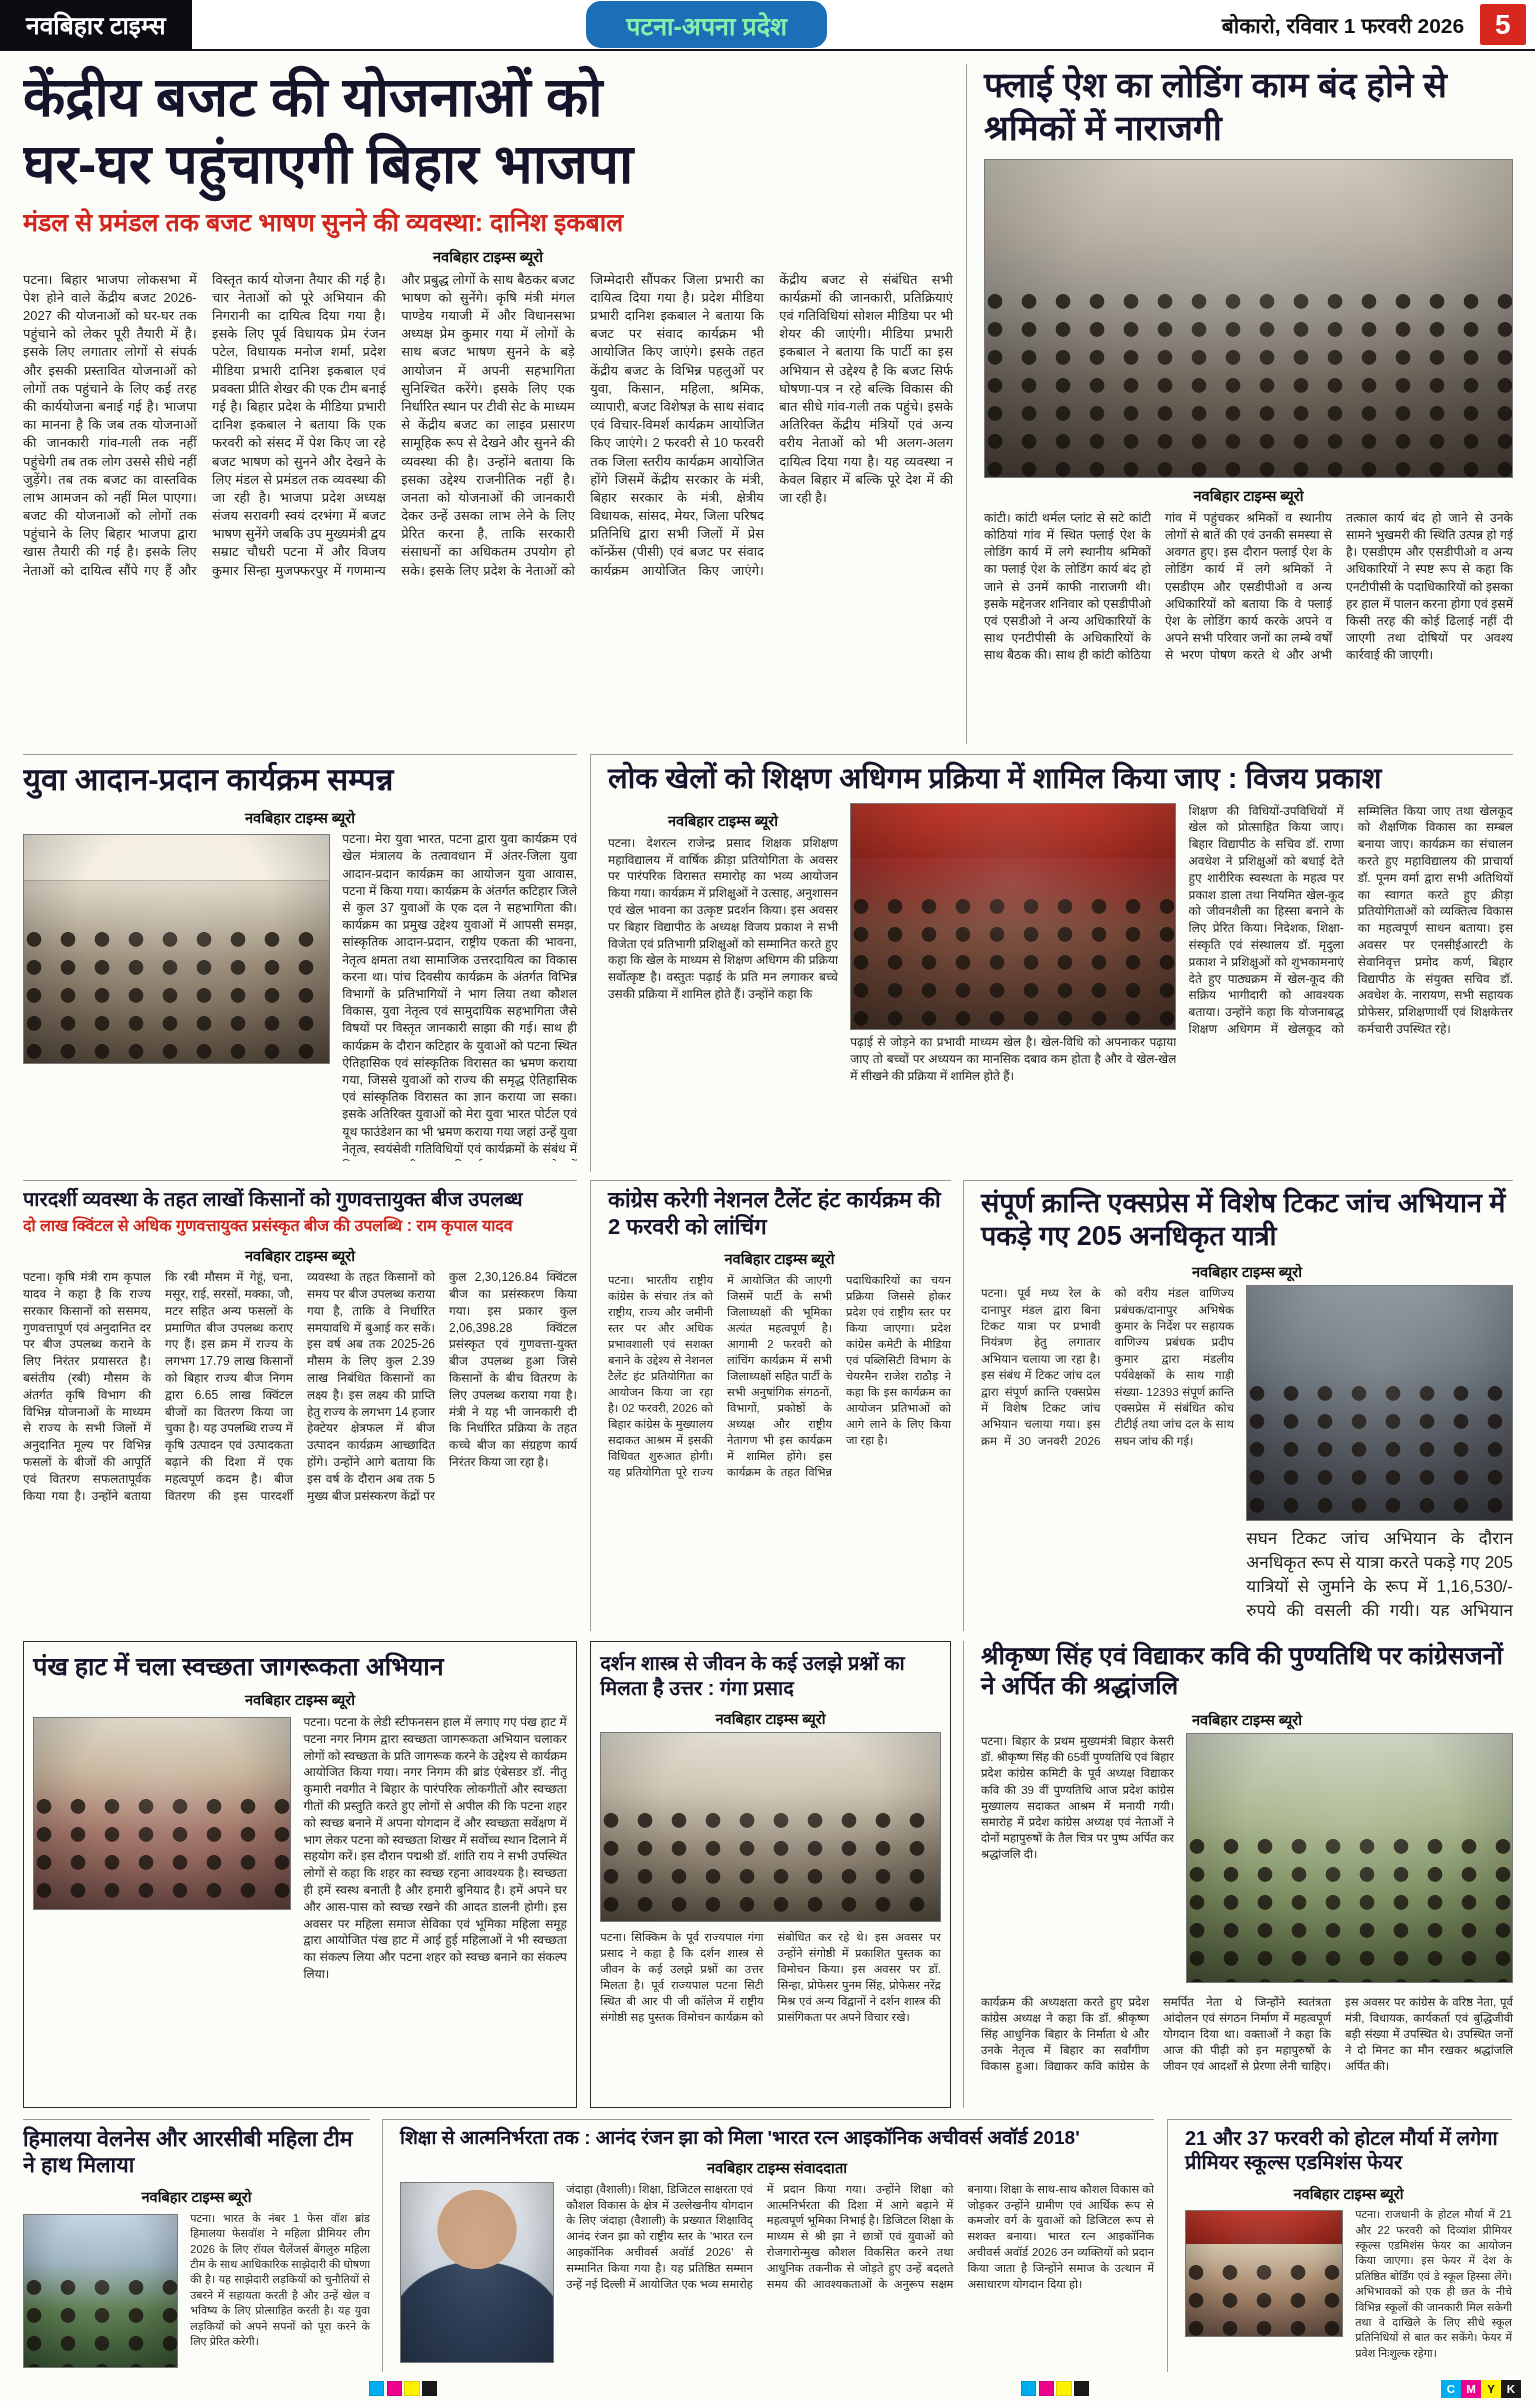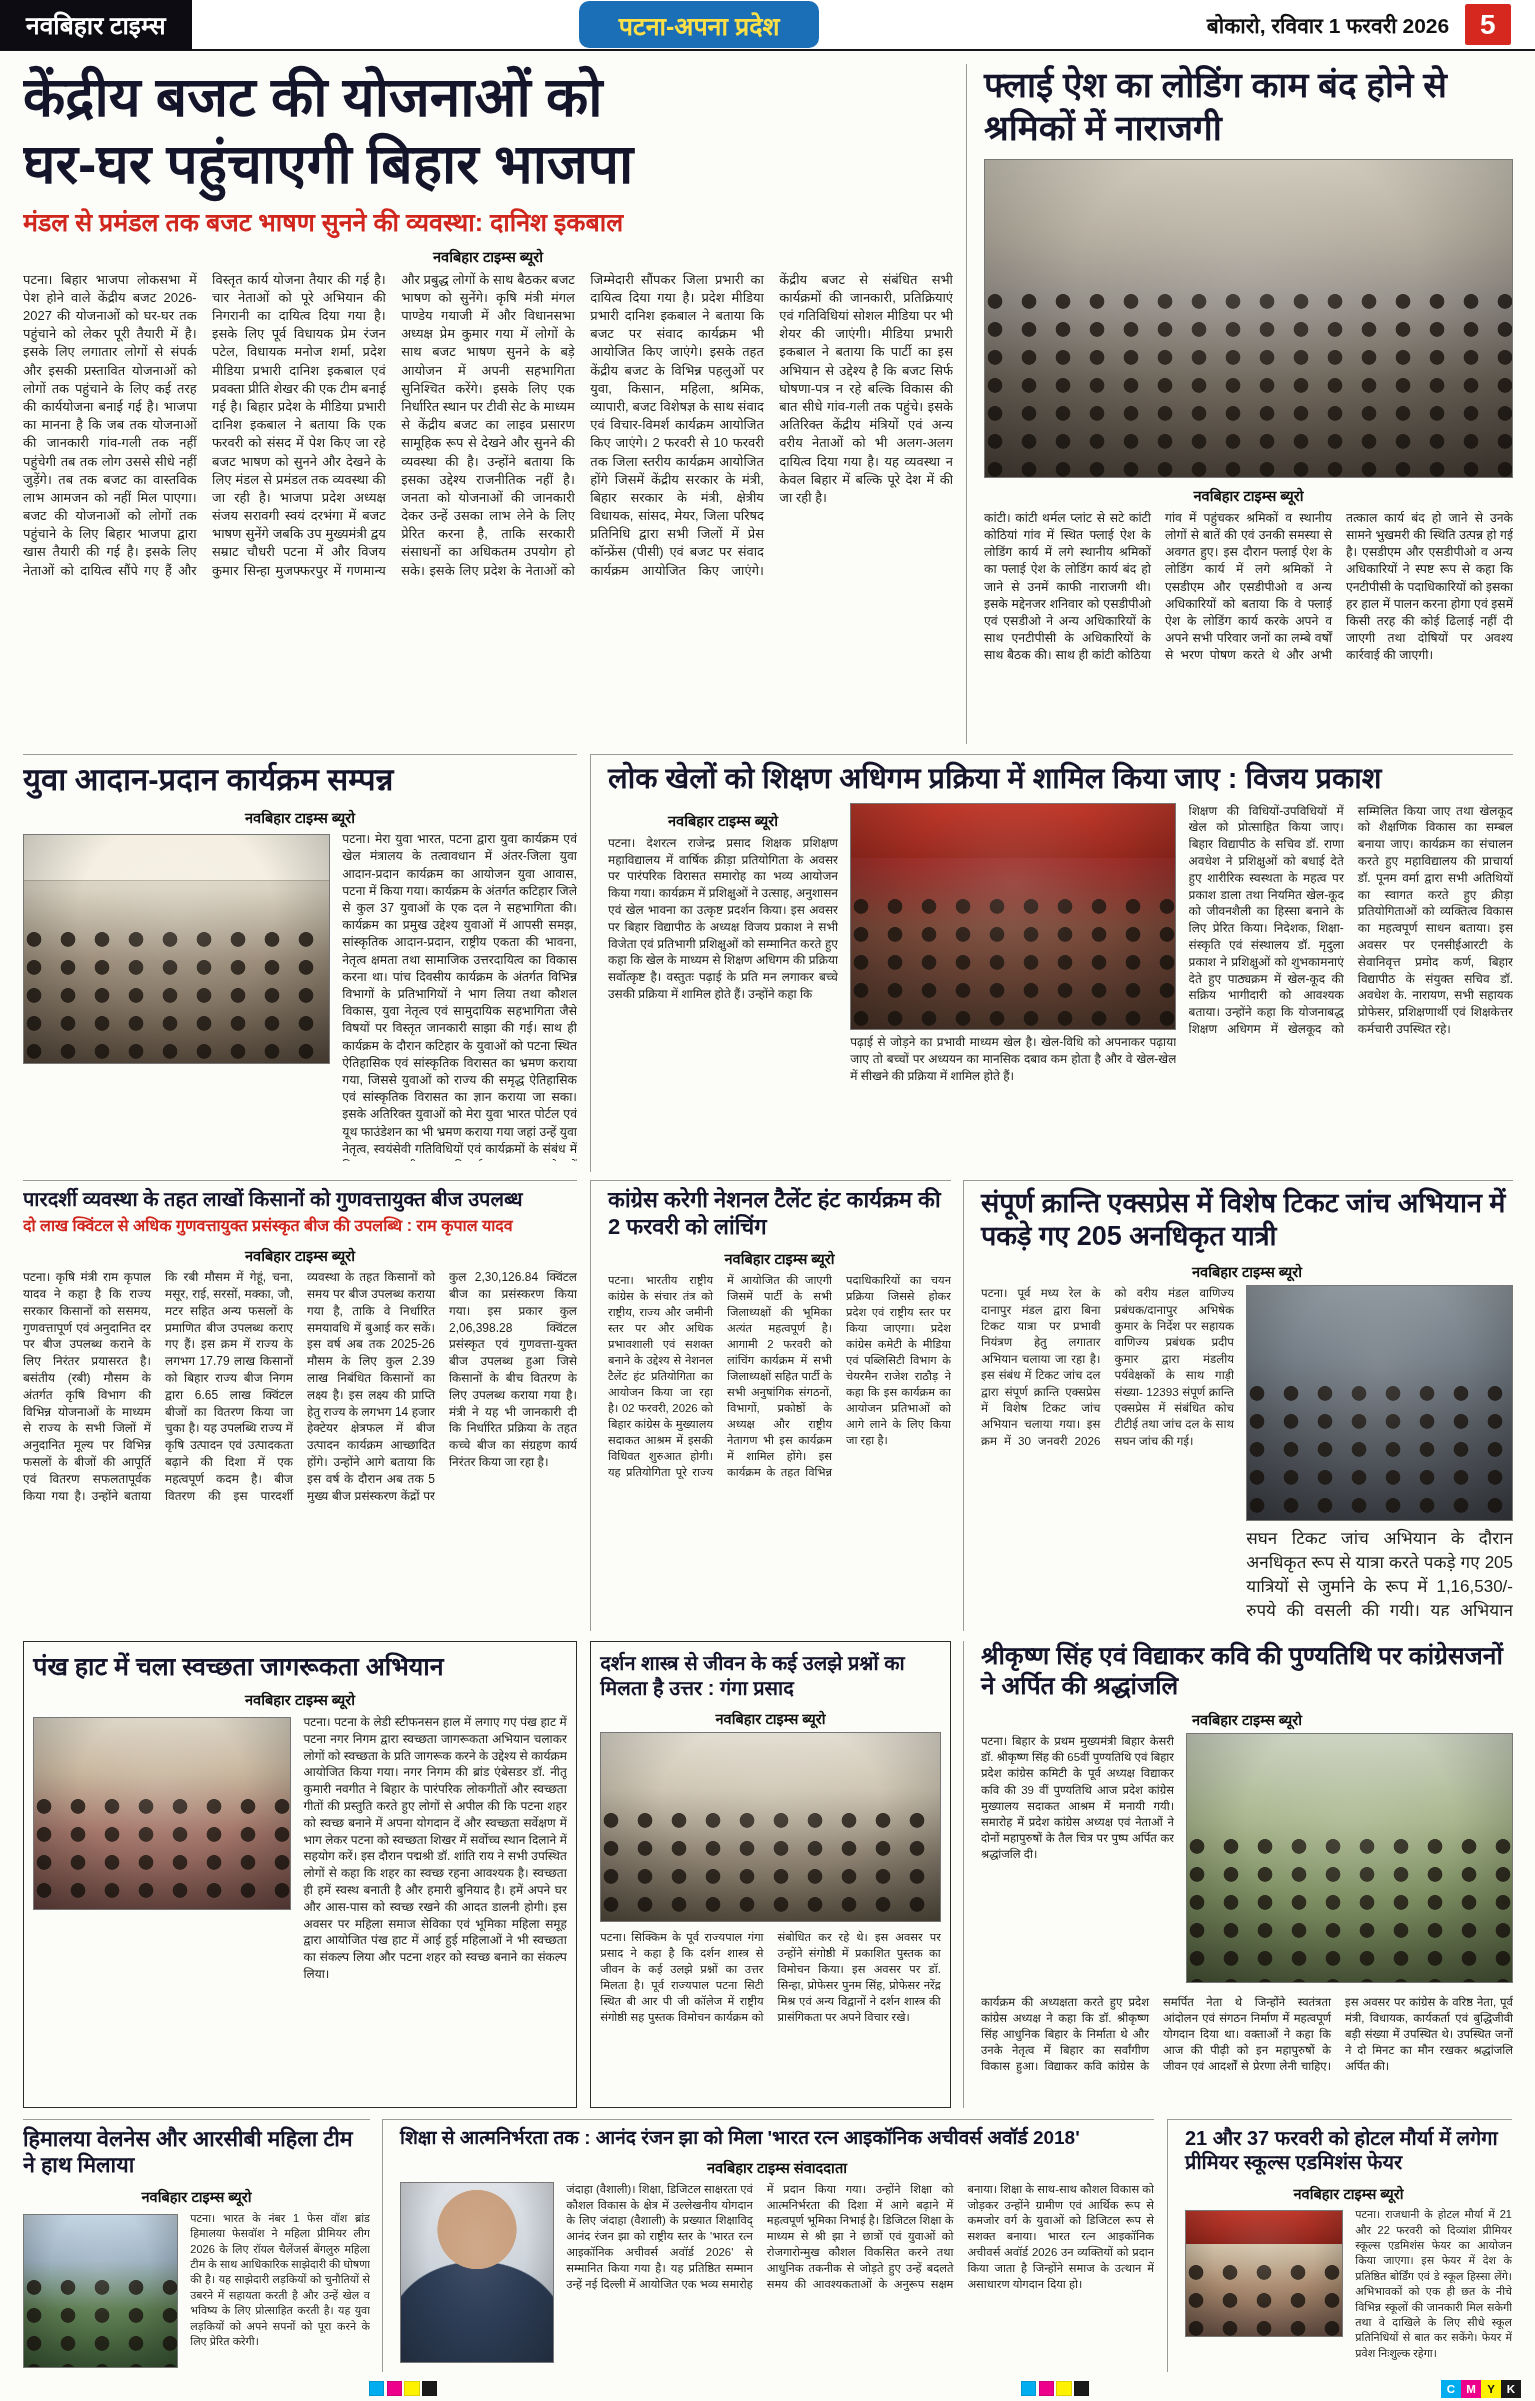--- a/index.html
+++ b/index.html
@@ -1,21 +1,21 @@
 <!DOCTYPE html>
 <html style="font-size:12.3px"><head>
 <meta charset="utf-8">
 <style>
   *{box-sizing:border-box;margin:0;padding:0}
   body{background:#d9d9d9;font-family:"Liberation Sans",sans-serif}
   .page{position:relative;width:1535px;height:2401px;margin:0 auto;background:#fcfcf8;color:#1b1b1b;overflow:hidden}
   
-  .header{position:absolute;left:0;top:0;width:1535px;height:51px;display:flex;align-items:center;padding:0 24px 0 0;border-bottom:2.3px solid #15151c;background:#fff}
+  .header{position:absolute;left:0;top:0;width:1535px;height:51px;display:flex;align-items:center;padding:0 9px 0 0;border-bottom:2.3px solid #15151c;background:#fff}
   .paper-name{background:#0c0c12;color:#fff;font-weight:bold;font-size:24.6px;padding:10.7px 26px;height:51px;display:flex;align-items:center}
-  .section-box{background:#1b6fb7;color:#fde047;font-weight:bold;font-size:25px;padding:6.1px 40px;border-radius:10px;margin:0 auto}
+  .section-box{background:#1b6fb7;color:#86efac;font-weight:bold;font-size:25px;padding:6.1px 40px;border-radius:15px;margin:0 auto}
   .edition{font-size:21px;font-weight:bold;color:#111;margin-right:15.4px}
   .pagenum{background:#d7281f;color:#fff;font-weight:bold;font-size:28px;padding:4.6px 15.4px;border-radius:2.3px}
   
   .art{position:absolute;overflow:hidden}
   .hl{font-weight:800;color:#14142a;line-height:1.22;white-space:pre-line}
   .sub{color:#d1261d;font-weight:bold;line-height:1.3;margin-top:7.7px}
   .by{font-size:14.6px;font-weight:bold;text-align:center;margin:7.7px 0 4.6px;color:#111}
   .body{text-align:justify;color:#1d1d1d;line-height:1.4;overflow:hidden}
   .cols2{columns:2;column-gap:14px}
   .cols3{columns:3;column-gap:14px}

